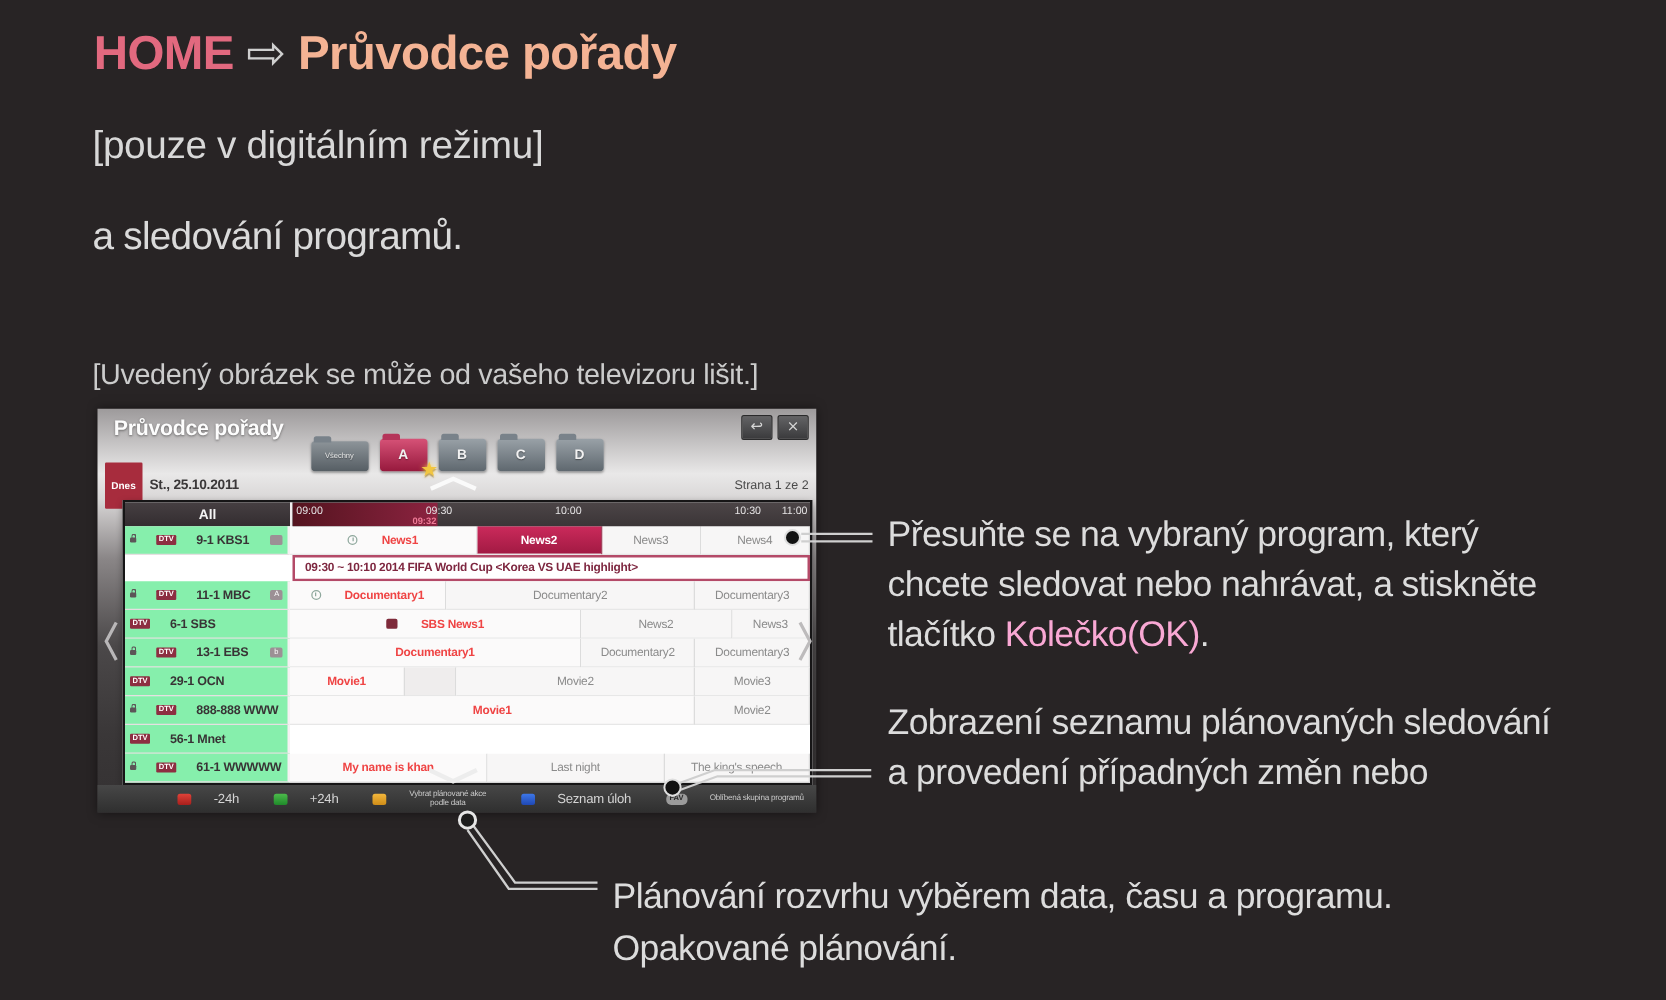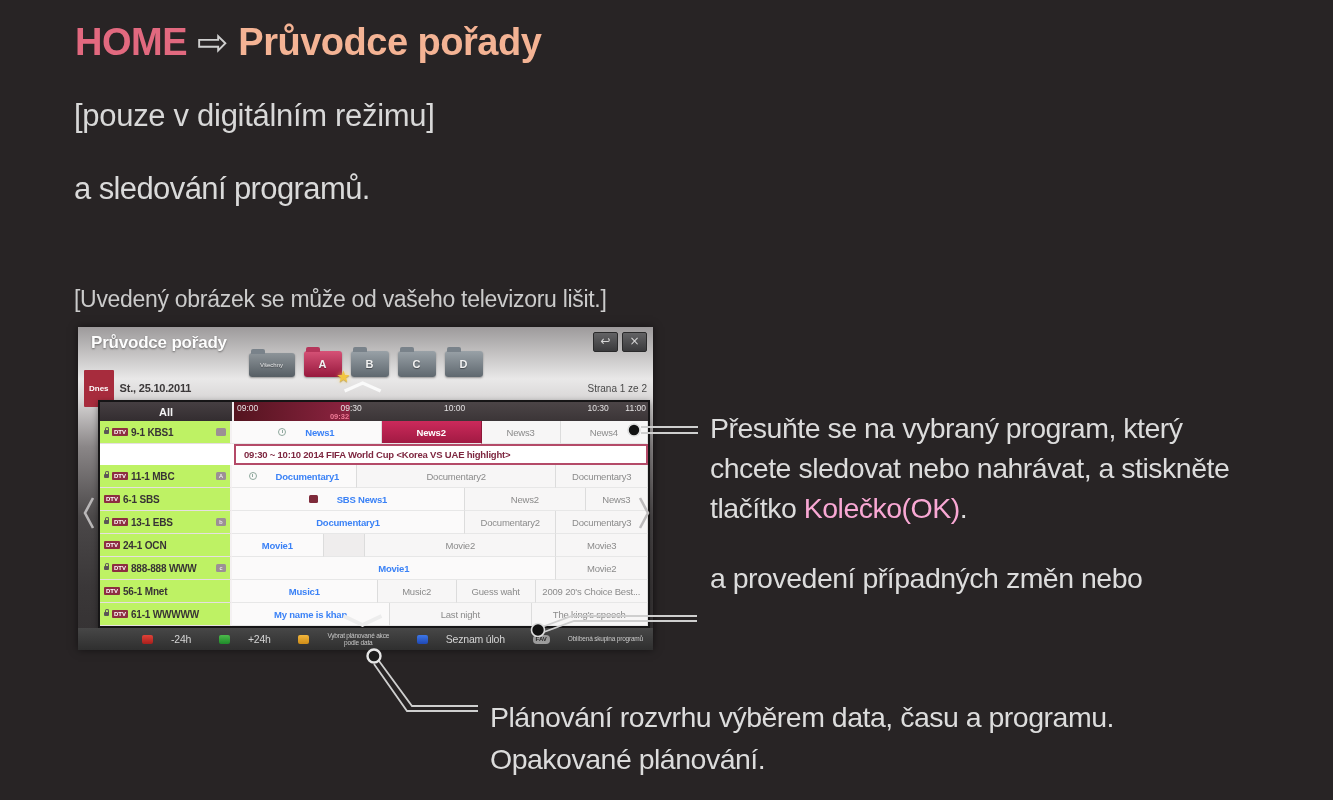--- a/index.html
+++ b/index.html
@@ -45,34 +45,34 @@
   .epg-grid{position:absolute;left:20px;top:73px;width:548px;border:2px solid #161516;background:#fff;
             box-shadow:0 0 0 1px rgba(255,255,255,.55) inset,0 2px 6px rgba(0,0,0,.4);}
   .grid-header{display:flex;height:19px;}
   .all-cell{width:132px;background:linear-gradient(180deg,#463f42,#332d30);color:#f4f4f4;font-size:11px;font-weight:700;
             display:flex;align-items:center;justify-content:center;border-right:2px solid #efeced;}
   .time-header{position:relative;flex:1;background:linear-gradient(180deg,#4c4547,#3b3537);overflow:hidden;}
   .time-elapsed{position:absolute;left:0;top:0;bottom:0;width:28%;background:linear-gradient(90deg,#54141f,#8c2340);}
   .time-label{position:absolute;top:1px;font-size:8.5px;color:#e4e2e3;padding-left:3px;}
   .current-time{position:absolute;left:28%;transform:translateX(-104%);bottom:0;font-size:7.5px;color:#ef7b97;font-weight:700;}
   .epg-row{display:flex;height:23px;}
-  .ch-cell{width:132px;background:#bef264;border-right:2px solid #f4f1f2;border-bottom:1px solid #e6dfe1;
-           display:flex;align-items:center;padding:0 4px;box-sizing:border-box;gap:3px;}
+  .ch-cell{width:132px;background:#86efac;border-right:2px solid #f4f1f2;border-bottom:1px solid #e6dfe1;
+           display:flex;align-items:center;padding:0 4px;box-sizing:border-box;gap:16px;}
   .lock-icon{width:5px;height:4px;background:#5c5557;border-radius:1px;position:relative;flex:0 0 auto;}
   .lock-icon::before{content:"";position:absolute;top:-3px;left:0.5px;width:2.5px;height:3px;border:1px solid #5c5557;border-bottom:none;border-radius:2px 2px 0 0;}
   .dtv-badge{background:#8d2e41;color:#fff;font-size:6px;font-weight:700;padding:1px 2px;border-radius:1px;line-height:1;flex:0 0 auto;}
   .ch-name{font-size:10px;font-weight:700;color:#383335;white-space:nowrap;letter-spacing:-.2px;}
   .ch-tag{margin-left:auto;width:10px;height:8px;background:#9c9095;border-radius:1.5px;color:#fff;font-size:6px;
           display:flex;align-items:center;justify-content:center;flex:0 0 auto;}
   .prog-area{flex:1;display:flex;}
   .prog-cell{display:flex;align-items:center;justify-content:center;gap:3px;border-right:1px solid #dcdcdc;border-bottom:1px solid #e7e7e7;
              background:#f7f6f6;box-sizing:border-box;overflow:hidden;white-space:nowrap;}
   .prog-title{font-size:9.5px;letter-spacing:-.2px;}
   .s-normal{color:#8b8b8b;}
-  .s-current{color:#3b82f6;background:#fbfafa;gap:19px;}
+  .s-current{color:#ef4444;background:#fbfafa;gap:19px;}
   .s-current .prog-title{font-weight:700;}
   .s-selected{background:linear-gradient(180deg,#cb2a5b,#a21a43);color:#fff;border-right:1px solid #8c1737;}
   .s-selected .prog-title{font-weight:700;}
   .s-empty{background:#efeded;}
   .icon-clock{width:8px;height:8px;border:1px solid #8fa89d;border-radius:50%;position:relative;flex:0 0 auto;box-sizing:border-box;}
   .icon-clock::before{content:"";position:absolute;left:2.6px;top:1px;width:1px;height:2.6px;background:#8fa89d;}
   .icon-rec{width:9px;height:8px;background:#7e2a3a;border-radius:1.5px;flex:0 0 auto;}
   .info-row{height:21px;}
   .ch-spacer{width:134px;background:#fff;}
   .info-bar{flex:1;border:2px solid #b44a68;background:#fff;display:flex;align-items:center;padding-left:8px;
@@ -248,21 +248,21 @@
               <span class="prog-title">Documentary2</span>
             </div>
             <div class="prog-cell s-normal" style="width: 22%;">
               <span class="prog-title">Documentary3</span>
             </div>
           </div>
         </div>
         <div class="epg-row">
           <div class="ch-cell">
             <span class="dtv-badge">DTV</span>
-            <span class="ch-name">24-1 OCN</span>
+            <span class="ch-name">29-1 OCN</span>
           </div>
           <div class="prog-area">
             <div class="prog-cell s-current" style="width: 22%;">
               <span class="prog-title">Movie1</span>
             </div>
             <div class="prog-cell s-empty" style="width: 10%;"></div>
             <div class="prog-cell s-normal" style="width: 46%;">
               <span class="prog-title">Movie2</span>
             </div>
             <div class="prog-cell s-normal" style="width: 22%;">
@@ -283,34 +283,20 @@
             </div>
             <div class="prog-cell s-normal" style="width: 22%;">
               <span class="prog-title">Movie2</span>
             </div>
           </div>
         </div>
         <div class="epg-row">
           <div class="ch-cell">
             <span class="dtv-badge">DTV</span>
             <span class="ch-name">56-1 Mnet</span>
-          </div>
-          <div class="prog-area">
-            <div class="prog-cell s-current" style="width: 35%;">
-              <span class="prog-title">Music1</span>
-            </div>
-            <div class="prog-cell s-normal" style="width: 19%;">
-              <span class="prog-title">Music2</span>
-            </div>
-            <div class="prog-cell s-normal" style="width: 19%;">
-              <span class="prog-title">Guess waht</span>
-            </div>
-            <div class="prog-cell s-normal" style="width: 27%;">
-              <span class="prog-title">2009 20's Choice Best...</span>
-            </div>
           </div>
         </div>
         <div class="epg-row">
           <div class="ch-cell">
             <span class="lock-icon"></span>
             <span class="dtv-badge">DTV</span>
             <span class="ch-name">61-1 WWWWW</span>
           </div>
           <div class="prog-area">
             <div class="prog-cell s-current" style="width: 38%;">
@@ -382,19 +368,20 @@
   <circle cx="374" cy="656" r="6.5" fill="#1d1d1d" stroke="#e6e6e6" stroke-width="2.4"></circle>
 </svg>
 
 <div class="callout" style="left:710px;top:408px;">
   <div>Přesuňte se na vybraný program, který</div>
   <div>chcete sledovat nebo nahrávat, a stiskněte</div>
   <div><span>tlačítko </span><span class="accent">Kolečko(OK)</span><span>.</span></div>
 </div>
 
 <div class="callout" style="left:710px;top:558px;">
+  <div>Zobrazení seznamu plánovaných sledování</div>
   <div>a provedení případných změn nebo</div>
 </div>
 
 <div class="callout callout-3" style="left:490px;top:696px;">
   <div>Plánování rozvrhu výběrem data, času a programu.</div>
   <div>Opakované plánování.</div>
 </div>
 
 </body></html>

